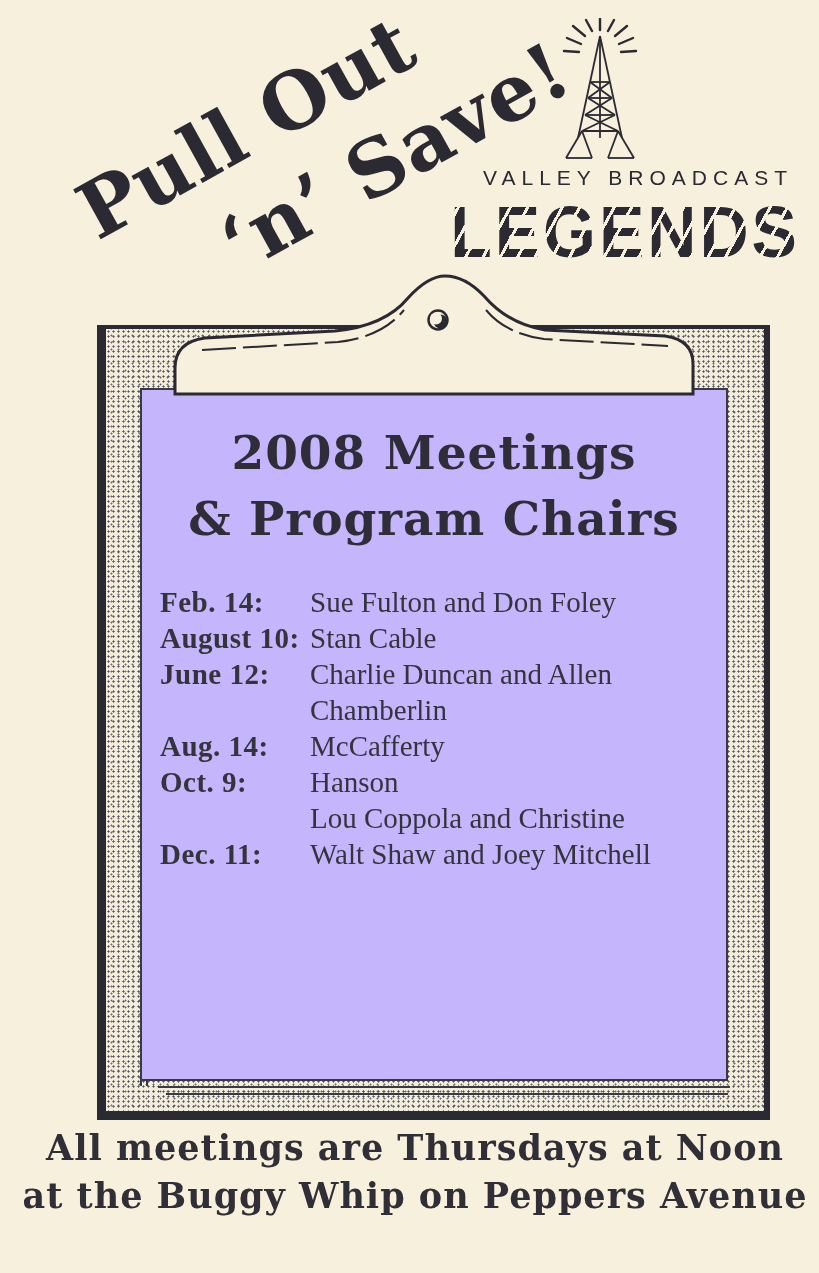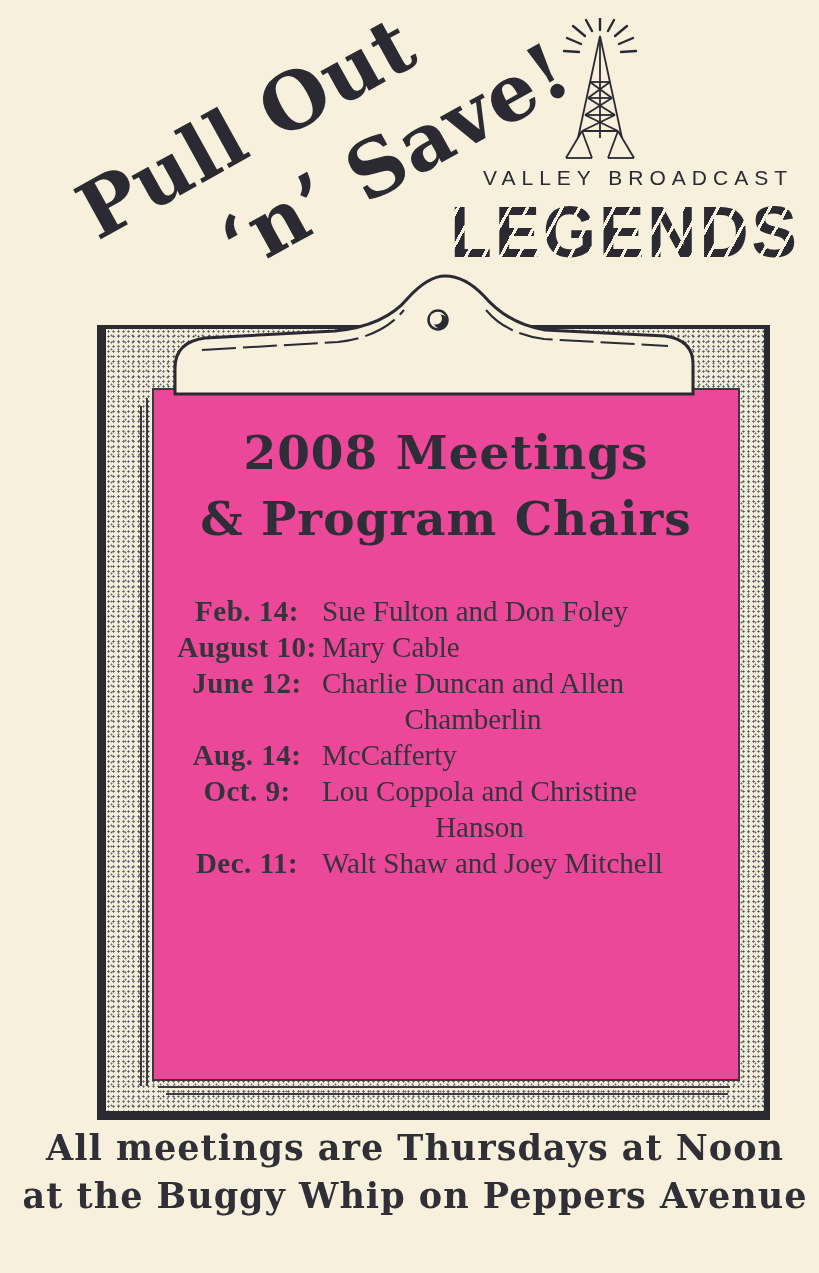--- a/index.html
+++ b/index.html
@@ -50,44 +50,44 @@
     border-style:solid;border-color:#2b2a33;
     border-width:4px 6px 9px 9px;
     background-color:#f2edda;
     background-image:
       radial-gradient(#55525c 0.8px, transparent 1.4px),
       radial-gradient(#6a6770 0.7px, transparent 1.3px);
     background-size:5px 5px,7px 7px;
     background-position:0 0,2px 3px;
   }
   .paper{
-    position:absolute;left:152px;top:388px;width:588px;height:693px;
+    position:absolute;left:140px;top:388px;width:588px;height:693px;
     box-sizing:border-box;
-    background:#ec4899;
+    background:#c4b5fd;
     border:2px solid #3a3941;
     z-index:2;
   }
   .stack-edge{position:absolute;background:#3a3941;z-index:1;}
   .se-v1{left:140px;top:406px;width:2px;height:680px;}
   .se-v2{left:146px;top:398px;width:2px;height:688px;}
   .se-h1{left:158px;top:1086px;width:572px;height:2px;}
   .se-h2{left:166px;top:1093px;width:562px;height:2px;}
 
   .clip{position:absolute;left:140px;top:268px;width:560px;height:135px;z-index:3;}
 
   .paper-title{
     margin-top:30px;
     text-align:center;
     font-family:"DejaVu Serif", serif;font-weight:bold;
     font-size:47px;line-height:66px;letter-spacing:1px;color:#2f2e38;
   }
   .meetings{
-    margin-top:41px;
+    margin-top:32px;
     padding-left:18px;
-    font-size:29px;line-height:36px;color:#35343d;text-align:center;
+    font-size:29px;line-height:36px;color:#35343d;
   }
   .meeting-row{display:flex;align-items:flex-start;}
   .meeting-date{width:150px;flex:0 0 150px;font-weight:bold;letter-spacing:0.5px;}
   .meeting-chairs div{display:block;}
 
   
   .footer{
     position:absolute;left:0;top:1124px;width:100%;
     padding-left:11px;box-sizing:border-box;
     text-align:center;
@@ -169,41 +169,41 @@
     <div class="meetings">
       <div class="meeting-row">
         <div class="meeting-date">Feb. 14:</div>
         <div class="meeting-chairs">
           <div>Sue Fulton and Don Foley</div>
         </div>
       </div>
       <div class="meeting-row">
         <div class="meeting-date">August 10:</div>
         <div class="meeting-chairs">
-          <div>Mary Cable</div>
+          <div>Stan Cable</div>
         </div>
       </div>
       <div class="meeting-row">
         <div class="meeting-date">June 12:</div>
         <div class="meeting-chairs">
           <div>Charlie Duncan and Allen</div>
           <div>Chamberlin</div>
         </div>
       </div>
       <div class="meeting-row">
         <div class="meeting-date">Aug. 14:</div>
         <div class="meeting-chairs">
           <div>McCafferty</div>
         </div>
       </div>
       <div class="meeting-row">
         <div class="meeting-date">Oct. 9:</div>
         <div class="meeting-chairs">
+          <div>Hanson</div>
           <div>Lou Coppola and Christine</div>
-          <div>Hanson</div>
         </div>
       </div>
       <div class="meeting-row">
         <div class="meeting-date">Dec. 11:</div>
         <div class="meeting-chairs">
           <div>Walt Shaw and Joey Mitchell</div>
         </div>
       </div>
     </div>
   </div>

